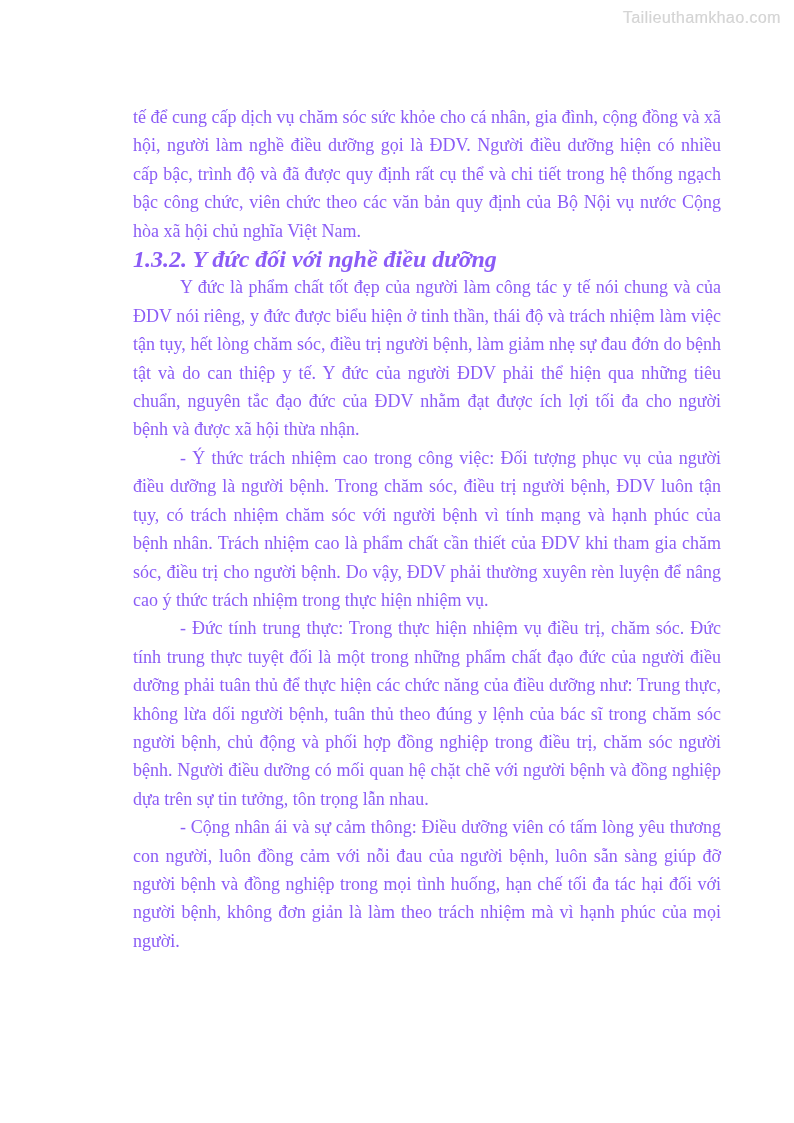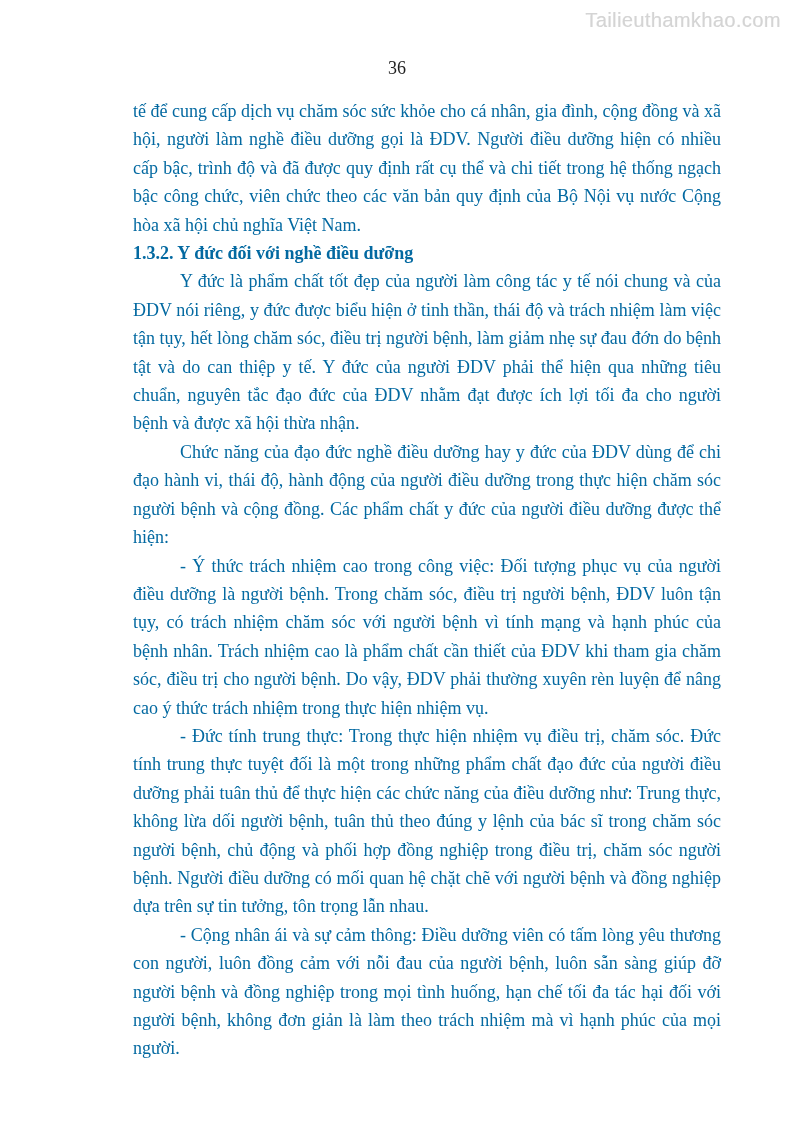--- a/index.html
+++ b/index.html
@@ -13,79 +13,78 @@
     height: 1123px;
     background: #ffffff;
     overflow: hidden;
     font-family: "Liberation Serif", serif;
   }
   .watermark {
     position: absolute;
     top: 9px;
     right: 13px;
     font-family: "Liberation Sans", sans-serif;
-    font-size: 20px;
+    font-size: 16px;
     letter-spacing: 0.4px;
     color: #d4d4d4;
     text-shadow: 1px 1px 0 #ffffff, -0.5px -0.5px 0 #e9e9e9;
   }
   .page-number {
     position: absolute;
     top: 58px;
     left: 0;
     right: 0;
     text-align: center;
     font-size: 18px;
     color: #1f1f1f;
   }
   .content {
     position: absolute;
     left: 133px;
-    top: 97px;
+    top: 103px;
     width: 588px;
     font-size: 18px;
     line-height: 28.4px;
     text-align: justify;
-    color: #0369a1;
+    color: #8b5cf6;
   }
   .para {
     margin: 0;
     text-indent: 47px;
   }
   .para.noindent {
     text-indent: 0;
   }
   .heading {
     margin: 0;
-    font-size: 18px;
+    font-size: 24px;
     line-height: 28.4px;
     font-weight: bold;
+    font-style: italic;
     text-indent: 0;
   }
   .lead {
   }
 </style>
 </head>
 <body>
 
 <div class="page">
 
   <div class="watermark">Tailieuthamkhao.com</div>
 
-  <div class="page-number">36</div>
 
   <div class="content">
 
     <p class="para noindent">tế để cung cấp dịch vụ chăm sóc sức khỏe cho cá nhân, gia đình, cộng đồng và xã hội, người làm nghề điều dưỡng gọi là ĐDV. Người điều dưỡng hiện có nhiều cấp bậc, trình độ và đã được quy định rất cụ thể và chi tiết trong hệ thống ngạch bậc công chức, viên chức theo các văn bản quy định của Bộ Nội vụ nước Cộng hòa xã hội chủ nghĩa Việt Nam.</p>
 
     <h3 class="heading">1.3.2. Y đức đối với nghề điều dưỡng</h3>
 
     <p class="para">Y đức là phẩm chất tốt đẹp của người làm công tác y tế nói chung và của ĐDV nói riêng, y đức được biểu hiện ở tinh thần, thái độ và trách nhiệm làm việc tận tụy, hết lòng chăm sóc, điều trị người bệnh, làm giảm nhẹ sự đau đớn do bệnh tật và do can thiệp y tế. Y đức của người ĐDV phải thể hiện qua những tiêu chuẩn, nguyên tắc đạo đức của ĐDV nhằm đạt được ích lợi tối đa cho người bệnh và được xã hội thừa nhận.</p>
 
-    <p class="para">Chức năng của đạo đức nghề điều dưỡng hay y đức của ĐDV dùng để chi đạo hành vi, thái độ, hành động của người điều dưỡng trong thực hiện chăm sóc người bệnh và cộng đồng. Các phẩm chất y đức của người điều dưỡng được thể hiện:</p>
 
     <p class="para"><span class="lead">- Ý thức trách nhiệm cao trong công việc</span><span>: Đối tượng phục vụ của người điều dưỡng là người bệnh. Trong chăm sóc, điều trị người bệnh, ĐDV luôn tận tụy, có trách nhiệm chăm sóc với người bệnh vì tính mạng và hạnh phúc của bệnh nhân. Trách nhiệm cao là phẩm chất cần thiết của ĐDV khi tham gia chăm sóc, điều trị cho người bệnh. Do vậy, ĐDV phải thường xuyên rèn luyện để nâng cao ý thức trách nhiệm trong thực hiện nhiệm vụ.</span></p>
 
     <p class="para"><span class="lead">- Đức tính trung thực</span><span>: Trong thực hiện nhiệm vụ điều trị, chăm sóc. Đức tính trung thực tuyệt đối là một trong những phẩm chất đạo đức của người điều dưỡng phải tuân thủ để thực hiện các chức năng của điều dưỡng như: Trung thực, không lừa dối người bệnh, tuân thủ theo đúng y lệnh của bác sĩ trong chăm sóc người bệnh, chủ động và phối hợp đồng nghiệp trong điều trị, chăm sóc người bệnh. Người điều dưỡng có mối quan hệ chặt chẽ với người bệnh và đồng nghiệp dựa trên sự tin tưởng, tôn trọng lẫn nhau.</span></p>
 
     <p class="para"><span class="lead">- Cộng nhân ái và sự cảm thông</span><span>: Điều dưỡng viên có tấm lòng yêu thương con người, luôn đồng cảm với nỗi đau của người bệnh, luôn sẵn sàng giúp đỡ người bệnh và đồng nghiệp trong mọi tình huống, hạn chế tối đa tác hại đối với người bệnh, không đơn giản là làm theo trách nhiệm mà vì hạnh phúc của mọi người.</span></p>
 
   </div>
 </div>
 

